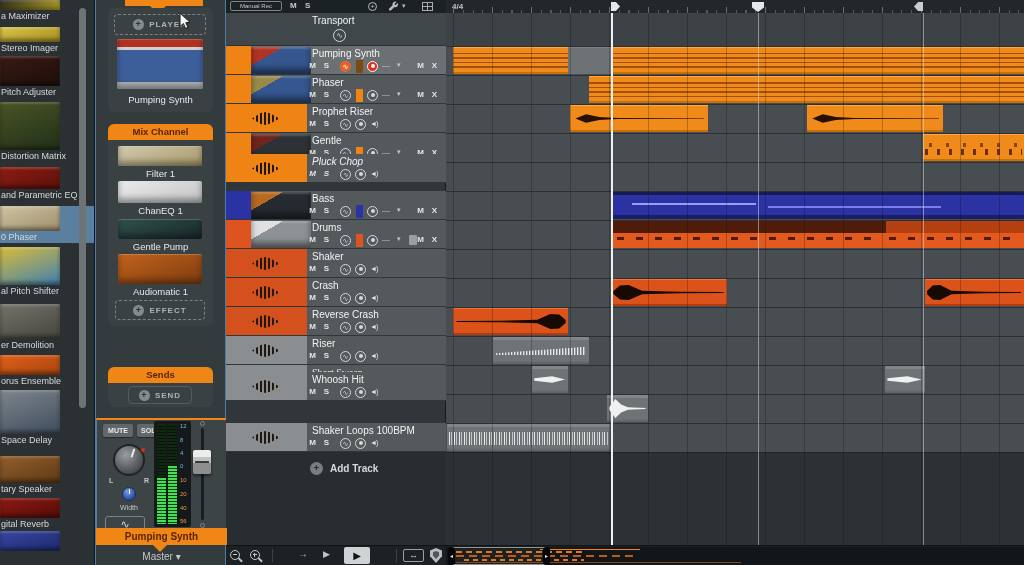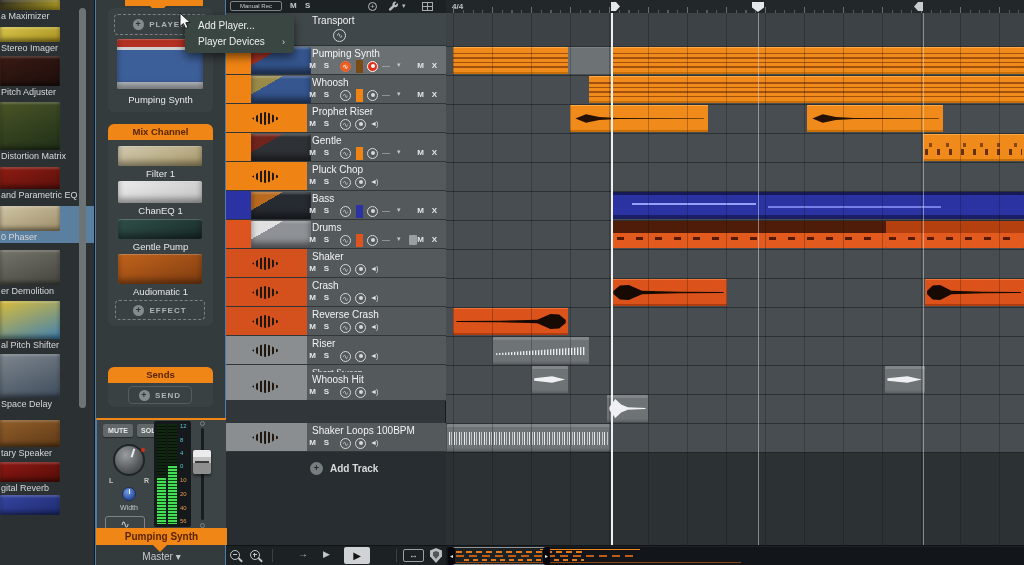--- a/index.html
+++ b/index.html
@@ -169,27 +169,31 @@
           <div class="blabel">Distortion Matrix</div>
         </div>
         <div class="bitem" style="margin-top: 5px;">
           <div class="bthumb" style="height: 22px; background: linear-gradient(160deg, rgb(142, 28, 18), rgb(92, 16, 12));"></div>
           <div class="blabel">and Parametric EQ</div>
         </div>
         <div class="bitem sel" style="margin-top: 5px;">
           <div class="bthumb" style="height: 25px; background: linear-gradient(160deg, rgb(207, 196, 164), rgb(158, 142, 106));"></div>
           <div class="blabel">0 Phaser</div>
         </div>
+        <div class="bitem" style="margin-top: 4px;">
+          <div class="bthumb" style="height: 38px; background: linear-gradient(160deg, rgb(216, 188, 60), rgb(64, 128, 176));"></div>
+          <div class="blabel">al Pitch Shifter</div>
+        </div>
         <div class="bitem" style="margin-top: 7px;">
           <div class="bthumb" style="height: 35px; background: linear-gradient(160deg, rgb(116, 116, 106), rgb(68, 68, 62));"></div>
           <div class="blabel">er Demolition</div>
         </div>
         <div class="bitem" style="margin-top: 4px;">
-          <div class="bthumb" style="height: 38px; background: linear-gradient(160deg, rgb(216, 188, 60), rgb(64, 128, 176));"></div>
-          <div class="blabel">al Pitch Shifter</div>
+          <div class="bthumb" style="height: 20px; background: linear-gradient(160deg, rgb(224, 96, 24), rgb(168, 68, 16));"></div>
+          <div class="blabel">orus Ensemble</div>
         </div>
         <div class="bitem" style="margin-top: 3px;">
           <div class="bthumb" style="height: 44px; background: linear-gradient(160deg, rgb(126, 134, 142), rgb(62, 76, 92));"></div>
           <div class="blabel">Space Delay</div>
         </div>
         <div class="bitem" style="margin-top: 10px;">
           <div class="bthumb" style="height: 27px; background: linear-gradient(160deg, rgb(146, 94, 42), rgb(94, 58, 22));"></div>
           <div class="blabel">tary Speaker</div>
         </div>
         <div class="bitem" style="margin-top: 3px;">
@@ -312,21 +316,21 @@
           <div class="cbar" style="left: 130px; background: rgb(122, 74, 20);"></div>
           <div class="circ rec rec-armed" style="left: 141px;"></div>
           <div class="dashg" style="left: 156px;">—</div>
           <div class="caretg" style="left: 171px;">▾</div>
           <div class="tb" style="left: 188px;">M</div>
           <div class="tb" style="left: 202px;">X</div>
         </div>
         <div class="trow" style="top: 75px;">
           <div class="strip" style="background: rgb(239, 132, 20);"></div>
           <div class="tthumb" style="background: linear-gradient(150deg, rgb(154, 138, 74) 0px, rgb(154, 138, 74) 30%, rgb(53, 86, 142) 30%);"></div>
-          <div class="tname">Whoosh</div>
+          <div class="tname">Phaser</div>
           <div class="tb" style="left: 80px;">M</div>
           <div class="tb" style="left: 94px;">S</div>
           <div class="circ" style="left: 114px;">∿</div>
           <div class="cbar" style="left: 130px; background: rgb(239, 132, 20);"></div>
           <div class="circ rec" style="left: 141px;"></div>
           <div class="dashg" style="left: 156px;">—</div>
           <div class="caretg" style="left: 171px;">▾</div>
           <div class="tb" style="left: 188px;">M</div>
           <div class="tb" style="left: 202px;">X</div>
         </div>
@@ -348,21 +352,21 @@
           <div class="tb" style="left: 80px;">M</div>
           <div class="tb" style="left: 94px;">S</div>
           <div class="circ" style="left: 114px;">∿</div>
           <div class="cbar" style="left: 130px; background: rgb(239, 132, 20);"></div>
           <div class="circ rec" style="left: 141px;"></div>
           <div class="dashg" style="left: 156px;">—</div>
           <div class="caretg" style="left: 171px;">▾</div>
           <div class="tb" style="left: 188px;">M</div>
           <div class="tb" style="left: 202px;">X</div>
         </div>
-        <div class="trow" style="top: 162px;">
+        <div class="trow" style="top: 154px; font-style: italic;">
           <div class="strip wide" style="background: rgb(239, 132, 20);">
             <div class="waveglyph"></div>
           </div>
           <div class="tname">Pluck Chop</div>
           <div class="tb" style="left: 80px;">M</div>
           <div class="tb" style="left: 94px;">S</div>
           <div class="circ" style="left: 114px;">∿</div>
           <div class="circ rec" style="left: 129px;"></div>
           <div class="spkic" style="left: 144px;">◄)</div>
         </div>
@@ -538,24 +542,17 @@
       <div class="mmhandle" style="left:2px;">◂</div>
       <div class="mmhandle" style="left:97px;">▸</div>
       <div class="mmln" style="left:10px;top:4px;width:130px;background:repeating-linear-gradient(90deg,#e07820 0 6px,transparent 6px 10px);"></div>
       <div class="mmln" style="left:10px;top:8px;width:180px;height:2px;background:repeating-linear-gradient(90deg,#c05c14 0 8px,transparent 8px 13px);"></div>
       <div class="mmln" style="left:18px;top:12px;width:120px;height:2px;background:repeating-linear-gradient(90deg,#e07820 0 5px,transparent 5px 9px);"></div>
       <div class="mmln" style="left:94px;top:2px;width:100px;height:1px;background:#f08616;"></div>
       <div class="mmln" style="left:10px;top:15px;width:285px;height:1px;background:#8a4410;"></div>
     </div>
   </div>
 
-  <div id="ctxmenu">
-    <div class="ctxitem">Add Player...</div>
-    <div class="ctxitem">
-      <span>Player Devices</span>
-      <span class="ctxarrow">›</span>
-    </div>
-  </div>
   <svg id="cursor" width="14" height="18" viewBox="0 0 14 18">
     <polygon points="1,0 1,13.5 4.4,10.6 6.6,15.5 9,14.4 6.8,9.7 11,9.3" fill="#f4f6f8" stroke="#1a1a1a" stroke-width="1"></polygon>
   </svg>
 
 </div>
 
 </body></html>

